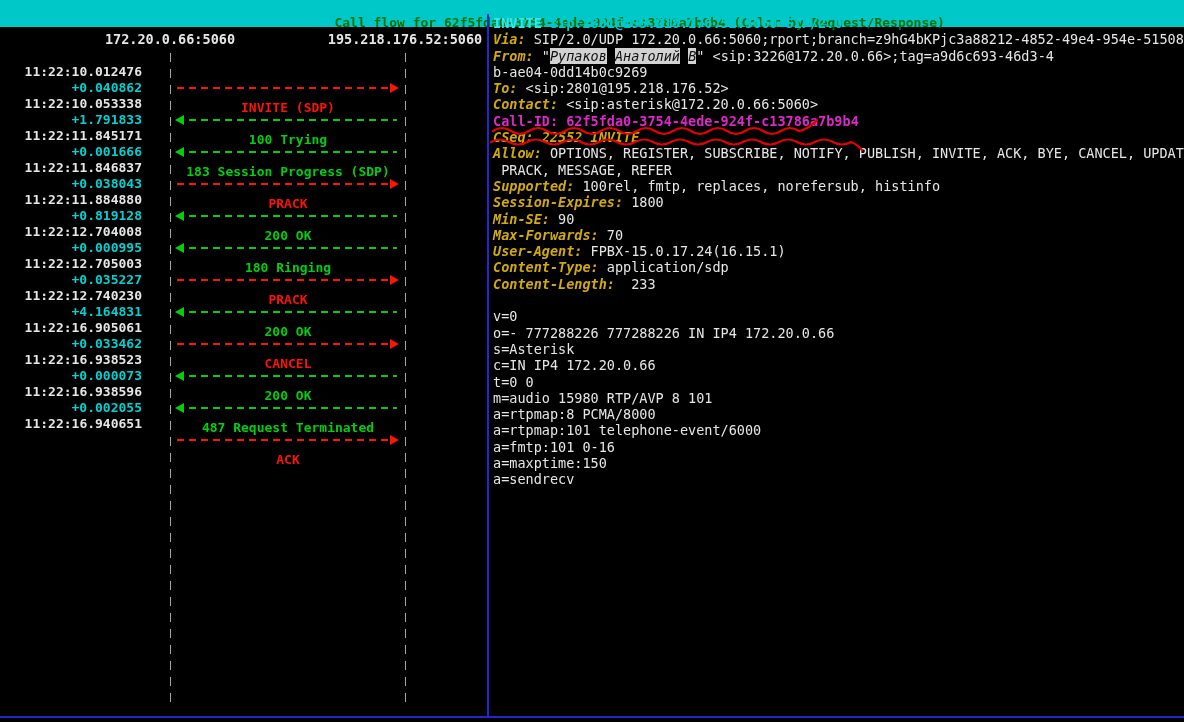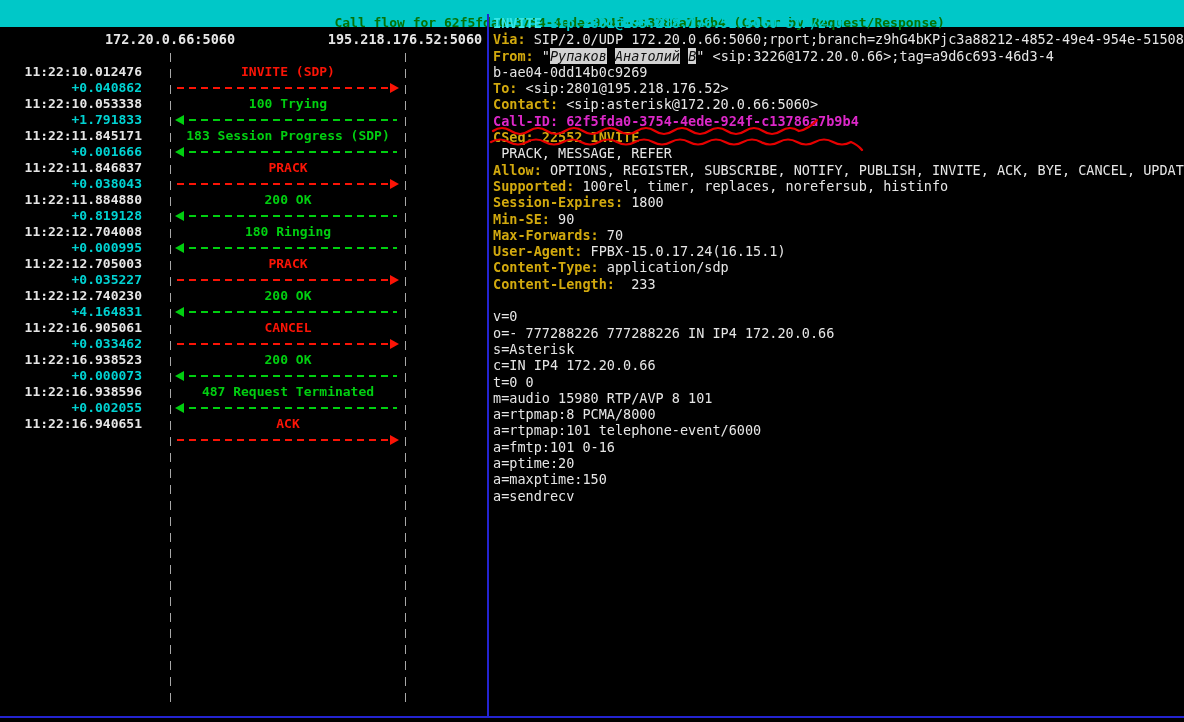--- a/index.html
+++ b/index.html
@@ -34,21 +34,21 @@
   .msg-row{position:absolute;left:0;right:0;height:16px;}
   .row-label{top:0;}
   .row-arrow{top:16px;}
   .ts{
     position:absolute;left:0;width:142px;text-align:right;line-height:16px;
     font-size:13px;font-weight:bold;color:var(--text-white,#e6e6e6);white-space:pre;
   }
   .ts.delta{color:var(--delta-cyan,#00d2d2);}
   .msg-label{
     position:absolute;left:171px;width:234px;text-align:center;
-    font-size:13px;line-height:16px;font-weight:bold;white-space:pre;
+    font-size:13px;line-height:16px;font-weight:bold;white-space:pre;margin-top:36px;
   }
   .req{color:var(--request-red,#fb1406);}
   .resp{color:var(--response-green,#00cf10);}
   .arrow{position:absolute;left:177px;width:220px;top:7px;height:3px;}
   .arrow i{display:block;}
   .arrow .line{
     position:absolute;left:0;right:0;top:0;height:2px;
     background:repeating-linear-gradient(to right,currentColor 0 7px,transparent 7px 12px);
   }
   .arrow .head{
@@ -59,21 +59,21 @@
   .arrow.left  .head{left:-2px;border-right:9px solid currentColor;}
   
   .detail-panel{
     position:absolute;top:14px;left:487px;width:697px;height:702px;box-sizing:border-box;
     border-left:2px solid var(--border-blue,#2424d0);
     padding:1px 0 16px 4px;overflow:hidden;
   }
   .det-line{height:16.3px;line-height:16.3px;font-size:13.5px;white-space:pre;}
   .c-cyanb{color:var(--request-method-cyan,#35e7e7);font-weight:bold;}
   .c-cyan{color:var(--request-line-cyan,#00c9c9);font-weight:bold;}
-  .c-yellow{color:var(--header-yellow,#d2a90e);font-weight:bold;}
+  .c-yellow{color:var(--header-yellow,#d2a90e);font-weight:bold;font-style:italic;}
   .c-white{color:var(--text-white,#e6e6e6);}
   .c-magenta{color:var(--callid-magenta,#dc28c8);font-weight:bold;}
   .c-hl{color:#101010;background:var(--highlight-bg,#d2d2d2);font-style:italic;}
   .annot{position:absolute;pointer-events:none;}
   .annot path{fill:none;stroke:var(--annotation-red,#e60000);stroke-width:2.2;stroke-linecap:round;}
   .annot-contact{left:0;top:100px;}
   .annot-callid{left:0;top:114px;}
   
   .bottom-line{position:absolute;left:0;top:716px;width:100%;height:2px;background:var(--border-blue,#2424d0);}
 </style>
@@ -254,40 +254,39 @@
   <div class="detail-panel">
     <div>
         <div class="det-line"><span class="c-cyanb">INVITE</span><span class="c-cyan"> sip:2801@195.218.176.52:5060 SIP/2.0</span></div>
         <div class="det-line"><span class="c-yellow">Via:</span><span class="c-white"> SIP/2.0/UDP 172.20.0.66:5060;rport;branch=z9hG4bKPjc3a88212-4852-49e4-954e-51508</span></div>
         <div class="det-line"><span class="c-yellow">From:</span><span class="c-white"> "</span><span class="c-hl">Рупаков</span><span class="c-white"> </span><span class="c-hl">Анатолий</span><span class="c-white"> </span><span class="c-hl">В</span><span class="c-white">" &lt;sip:3226@172.20.0.66&gt;;tag=a9d6c693-46d3-4</span></div>
         <div class="det-line"><span class="c-white">b-ae04-0dd14b0c9269</span></div>
         <div class="det-line"><span class="c-yellow">To:</span><span class="c-white"> &lt;sip:2801@195.218.176.52&gt;</span></div>
         <div class="det-line"><span class="c-yellow">Contact:</span><span class="c-white"> &lt;sip:asterisk@172.20.0.66:5060&gt;</span></div>
         <div class="det-line"><span class="c-magenta">Call-ID:</span><span class="c-magenta"> 62f5fda0-3754-4ede-924f-c13786a7b9b4</span></div>
         <div class="det-line"><span class="c-yellow">CSeq:</span><span class="c-yellow"> 22552 INVITE</span></div>
+        <div class="det-line"><span class="c-yellow">Allow:</span><span class="c-white"> OPTIONS, REGISTER, SUBSCRIBE, NOTIFY, PUBLISH, INVITE, ACK, BYE, CANCEL, UPDAT</span></div>
         <div class="det-line"><span class="c-white"> PRACK, MESSAGE, REFER</span></div>
-        <div class="det-line"><span class="c-yellow">Allow:</span><span class="c-white"> OPTIONS, REGISTER, SUBSCRIBE, NOTIFY, PUBLISH, INVITE, ACK, BYE, CANCEL, UPDAT</span></div>
-        <div class="det-line"><span class="c-yellow">Supported:</span><span class="c-white"> 100rel, timer, replaces, norefersub, histinfo</span></div>
+        <div class="det-line"><span class="c-yellow">Supported:</span><span class="c-white"> 100rel, fmtp, replaces, norefersub, histinfo</span></div>
         <div class="det-line"><span class="c-yellow">Session-Expires:</span><span class="c-white"> 1800</span></div>
         <div class="det-line"><span class="c-yellow">Min-SE:</span><span class="c-white"> 90</span></div>
         <div class="det-line"><span class="c-yellow">Max-Forwards:</span><span class="c-white"> 70</span></div>
         <div class="det-line"><span class="c-yellow">User-Agent:</span><span class="c-white"> FPBX-15.0.17.24(16.15.1)</span></div>
         <div class="det-line"><span class="c-yellow">Content-Type:</span><span class="c-white"> application/sdp</span></div>
         <div class="det-line"><span class="c-yellow">Content-Length:</span><span class="c-white">  233</span></div>
         <div class="det-line">&nbsp;</div>
         <div class="det-line"><span class="c-white">v=0</span></div>
         <div class="det-line"><span class="c-white">o=- 777288226 777288226 IN IP4 172.20.0.66</span></div>
         <div class="det-line"><span class="c-white">s=Asterisk</span></div>
         <div class="det-line"><span class="c-white">c=IN IP4 172.20.0.66</span></div>
         <div class="det-line"><span class="c-white">t=0 0</span></div>
         <div class="det-line"><span class="c-white">m=audio 15980 RTP/AVP 8 101</span></div>
         <div class="det-line"><span class="c-white">a=rtpmap:8 PCMA/8000</span></div>
         <div class="det-line"><span class="c-white">a=rtpmap:101 telephone-event/6000</span></div>
         <div class="det-line"><span class="c-white">a=fmtp:101 0-16</span></div>
-        <div class="det-line"><span class="c-white">a=ptime:20</span></div>
         <div class="det-line"><span class="c-white">a=maxptime:150</span></div>
         <div class="det-line"><span class="c-white">a=sendrecv</span></div>
       </div>
     <svg class="annot annot-contact" width="370" height="30" viewBox="0 0 370 30">
       <path d="M4,17 q9,-6 18,0 t18,0 t18,0 t18,0 t18,0 t18,0 t18,0 t18,0 t18,0 t18,0 t18,0 t18,0 t18,0 t18,0 t18,0 t18,0 t18,0 q10,-2 18,-11"></path>
     </svg>
     <svg class="annot annot-callid" width="390" height="26" viewBox="0 0 390 26">
       <path d="M2,14 q9,-5 18,0 t18,0 t18,0 t18,0 t18,0 t18,0 t18,0 t18,0 t18,0 t18,0 t18,0 t18,0 t18,0 t18,0 t18,0 t18,0 t18,0 t18,0 t18,0 t18,0 q7,3 11,8"></path>
     </svg>
   </div>

